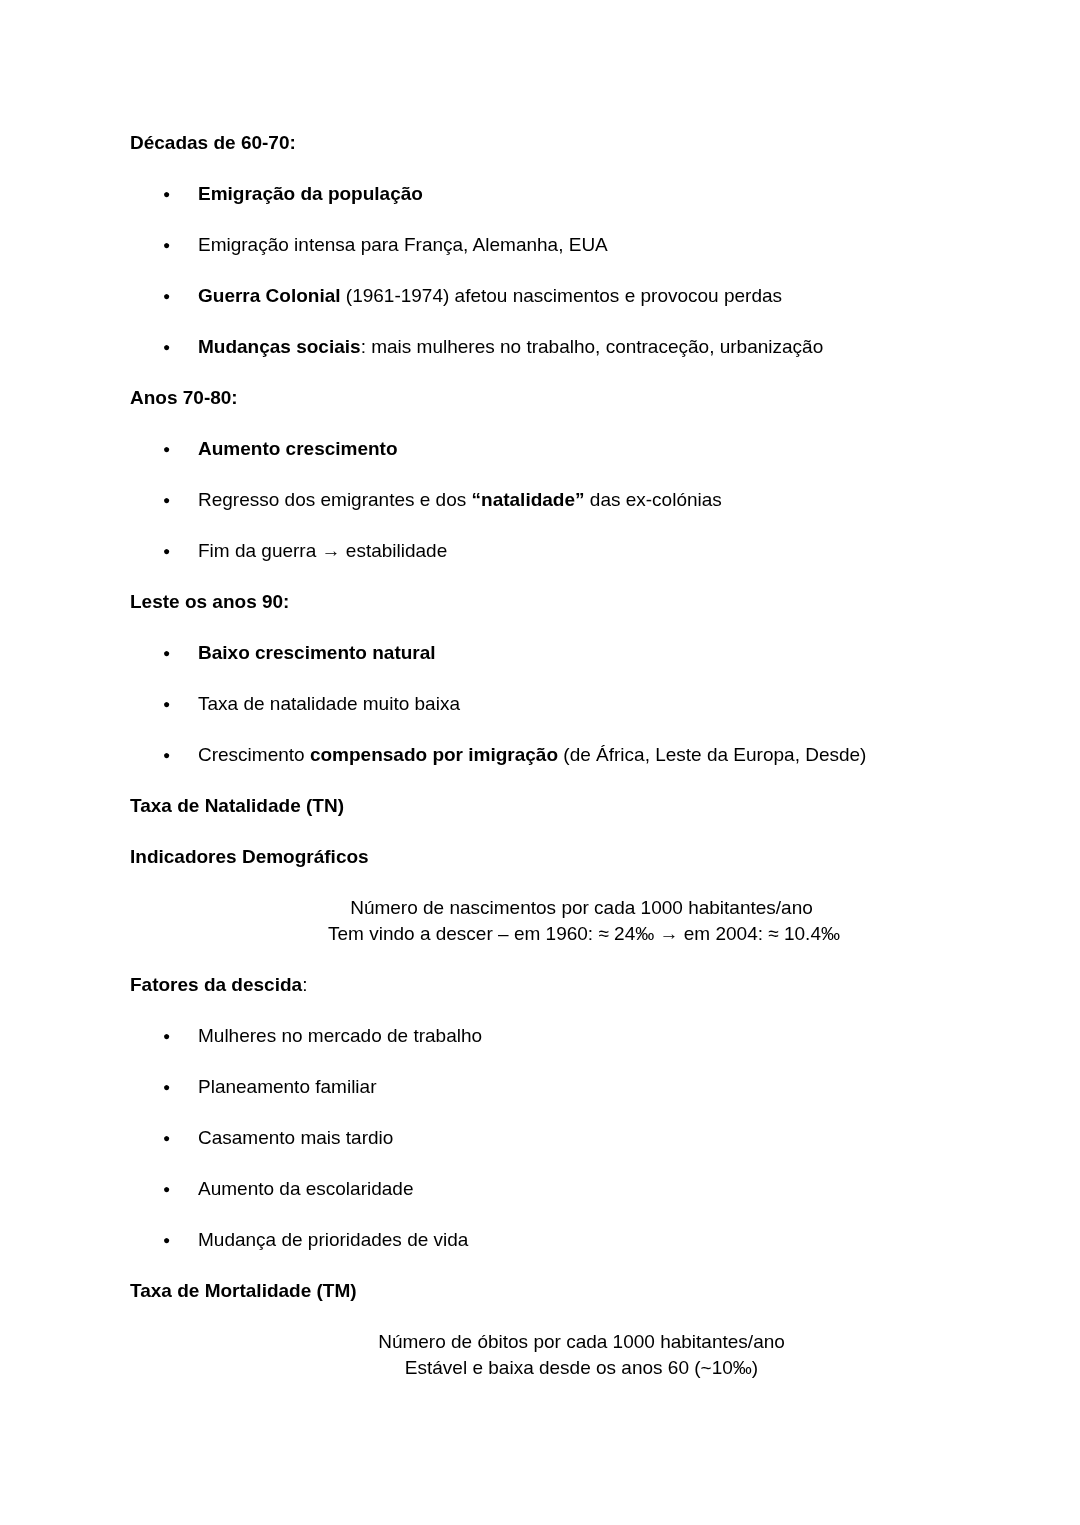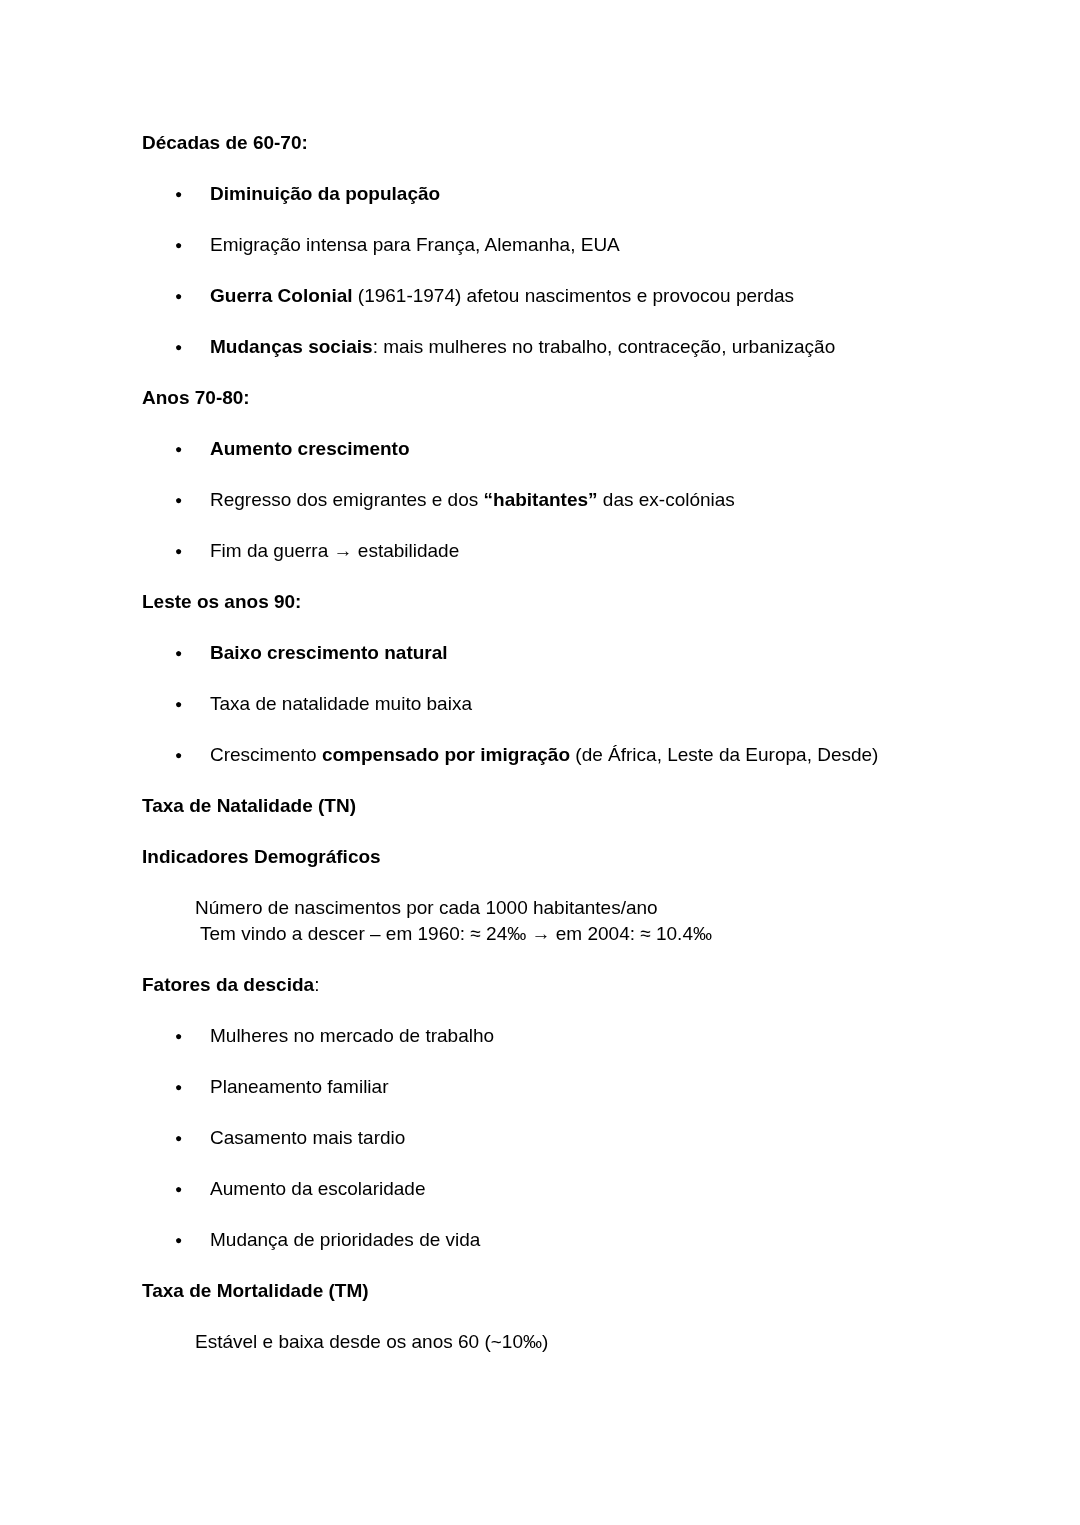--- a/index.html
+++ b/index.html
@@ -13,63 +13,64 @@
     box-sizing: border-box;
     width: 1080px;
     height: 1525px;
     background: #ffffff;
     padding: 130px 100px 0 130px;
     font-family: "Liberation Sans", sans-serif;
     font-size: 19px;
     line-height: 26px;
     color: #000000;
   }
-  .para { margin: 0 0 25px 12px; }
+  .para { margin: 0 0 25px 0; }
   .heading { }
   .bullet { position: relative; padding-left: 68px; }
   .bullet-glyph {
     position: absolute;
     left: 33px;
     top: 0;
     font-size: 12px;
     line-height: 26px;
   }
-  .indent { padding-left: 53px; }
+  .indent { padding-left: 53px; text-align: center; }
   .indent-line { }
   .run { white-space: pre-wrap; }
   .bold { font-weight: bold; }
 </style>
 </head>
 <body>
 
 <div class="page">
   <div>
       <div class="para heading"><span class="run bold">Décadas de 60-70:</span></div>
-      <div class="para bullet"><span class="bullet-glyph">●</span><span class="bullet-text"><span class="run bold">Diminuição da população</span></span></div>
+      <div class="para bullet"><span class="bullet-glyph">●</span><span class="bullet-text"><span class="run bold">Emigração da população</span></span></div>
       <div class="para bullet"><span class="bullet-glyph">●</span><span class="bullet-text"><span class="run">Emigração intensa para França, Alemanha, EUA</span></span></div>
       <div class="para bullet"><span class="bullet-glyph">●</span><span class="bullet-text"><span class="run bold">Guerra Colonial</span><span class="run"> (1961-1974) afetou nascimentos e provocou perdas</span></span></div>
       <div class="para bullet"><span class="bullet-glyph">●</span><span class="bullet-text"><span class="run bold">Mudanças sociais</span><span class="run">: mais mulheres no trabalho, contraceção, urbanização</span></span></div>
       <div class="para heading"><span class="run bold">Anos 70-80:</span></div>
       <div class="para bullet"><span class="bullet-glyph">●</span><span class="bullet-text"><span class="run bold">Aumento crescimento</span></span></div>
-      <div class="para bullet"><span class="bullet-glyph">●</span><span class="bullet-text"><span class="run">Regresso dos emigrantes e dos </span><span class="run bold">“habitantes”</span><span class="run"> das ex-colónias</span></span></div>
+      <div class="para bullet"><span class="bullet-glyph">●</span><span class="bullet-text"><span class="run">Regresso dos emigrantes e dos </span><span class="run bold">“natalidade”</span><span class="run"> das ex-colónias</span></span></div>
       <div class="para bullet"><span class="bullet-glyph">●</span><span class="bullet-text"><span class="run">Fim da guerra → estabilidade</span></span></div>
       <div class="para heading"><span class="run bold">Leste os anos 90:</span></div>
       <div class="para bullet"><span class="bullet-glyph">●</span><span class="bullet-text"><span class="run bold">Baixo crescimento natural</span></span></div>
       <div class="para bullet"><span class="bullet-glyph">●</span><span class="bullet-text"><span class="run">Taxa de natalidade muito baixa</span></span></div>
       <div class="para bullet"><span class="bullet-glyph">●</span><span class="bullet-text"><span class="run">Crescimento </span><span class="run bold">compensado por imigração</span><span class="run"> (de África, Leste da Europa, Desde)</span></span></div>
       <div class="para heading"><span class="run bold">Taxa de Natalidade (TN)</span></div>
       <div class="para heading"><span class="run bold">Indicadores Demográficos</span></div>
       <div class="para indent">
         <div class="indent-line"><span class="run">Número de nascimentos por cada 1000 habitantes/ano</span></div>
         <div class="indent-line" style="padding-left: 5px;"><span class="run">Tem vindo a descer – em 1960: ≈ 24‰ → em 2004: ≈ 10.4‰</span></div>
       </div>
       <div class="para heading"><span class="run bold">Fatores da descida</span><span class="run">:</span></div>
       <div class="para bullet"><span class="bullet-glyph">●</span><span class="bullet-text"><span class="run">Mulheres no mercado de trabalho</span></span></div>
       <div class="para bullet"><span class="bullet-glyph">●</span><span class="bullet-text"><span class="run">Planeamento familiar</span></span></div>
       <div class="para bullet"><span class="bullet-glyph">●</span><span class="bullet-text"><span class="run">Casamento mais tardio</span></span></div>
       <div class="para bullet"><span class="bullet-glyph">●</span><span class="bullet-text"><span class="run">Aumento da escolaridade</span></span></div>
       <div class="para bullet"><span class="bullet-glyph">●</span><span class="bullet-text"><span class="run">Mudança de prioridades de vida</span></span></div>
       <div class="para heading"><span class="run bold">Taxa de Mortalidade (TM)</span></div>
       <div class="para indent">
+        <div class="indent-line"><span class="run">Número de óbitos por cada 1000 habitantes/ano</span></div>
         <div class="indent-line"><span class="run">Estável e baixa desde os anos 60 (~10‰)</span></div>
       </div>
     </div>
 </div>
 
 </body></html>

